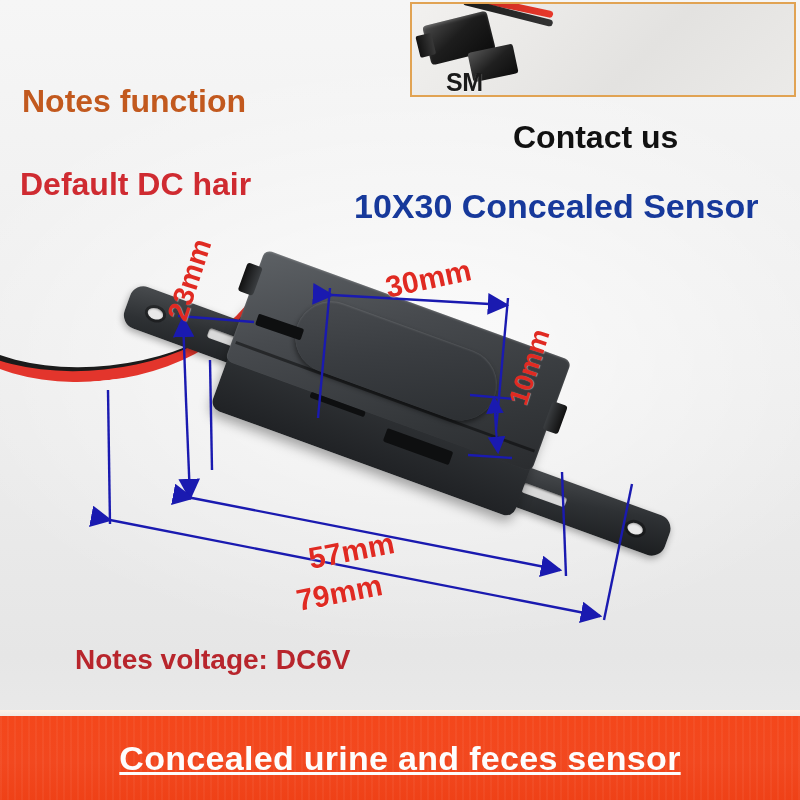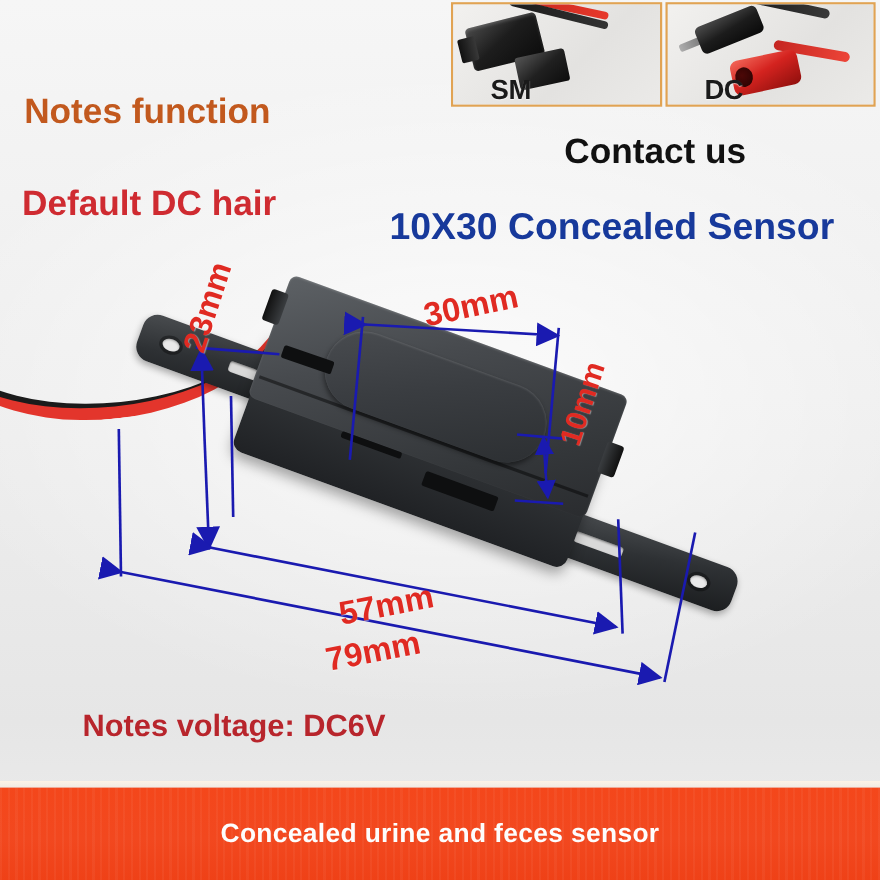--- a/index.html
+++ b/index.html
@@ -218,24 +218,25 @@
     left: 0; bottom: 0;
     width: 800px; height: 84px;
     background:
       repeating-linear-gradient(90deg, rgba(255,255,255,0.045) 0px, rgba(255,255,255,0.045) 2px, rgba(0,0,0,0.0) 2px, rgba(0,0,0,0.0) 7px),
       linear-gradient(180deg, #f4471b 0%, #f2481f 55%, #ef4117 100%);
     display: flex;
     align-items: center;
     justify-content: center;
   }
   .banner-text {
-    font-size: 24px;
+    font-size: 34px;
     font-weight: 700;
     color: #fdfdfd;
     letter-spacing: 0.3px;
+    text-decoration: underline;
   }
   .banner-topline {
     position: absolute; left: 0; bottom: 84px;
     width: 800px; height: 6px;
     background: linear-gradient(180deg, rgba(255,244,230,0.9), rgba(250,236,220,0.35));
   }
 
   
   .device-stage {
     position: absolute;
@@ -462,29 +463,20 @@
     <div class="connector-panel">
       <div class="cp-bg"></div>
       <div class="sm-wire-r"></div>
       <div class="sm-wire-k"></div>
       <div class="sm-plug-a"></div>
       <div class="sm-plug-b"></div>
       <div class="cp-label">SM</div>
     </div>
 
 
-    <div class="connector-panel">
-      <div class="cp-bg"></div>
-      <div class="dc-wire-k"></div>
-      <div class="dc-wire-r"></div>
-      <div class="dc-tip"></div>
-      <div class="dc-blk-plug"></div>
-      <div class="dc-red-jack"></div>
-      <div class="cp-label">DC</div>
-    </div>
   </div>
 
   <div class="txt" id="notes-function">Notes function</div>
   <div class="txt" id="contact-us">Contact us</div>
   <div class="txt" id="default-dc-hair">Default DC hair</div>
   <div class="txt" id="product-title">10X30 Concealed Sensor</div>
   <div class="txt" id="input-voltage">Notes voltage: DC6V</div>
 
   <div class="banner-topline"></div>
   <div class="banner">

